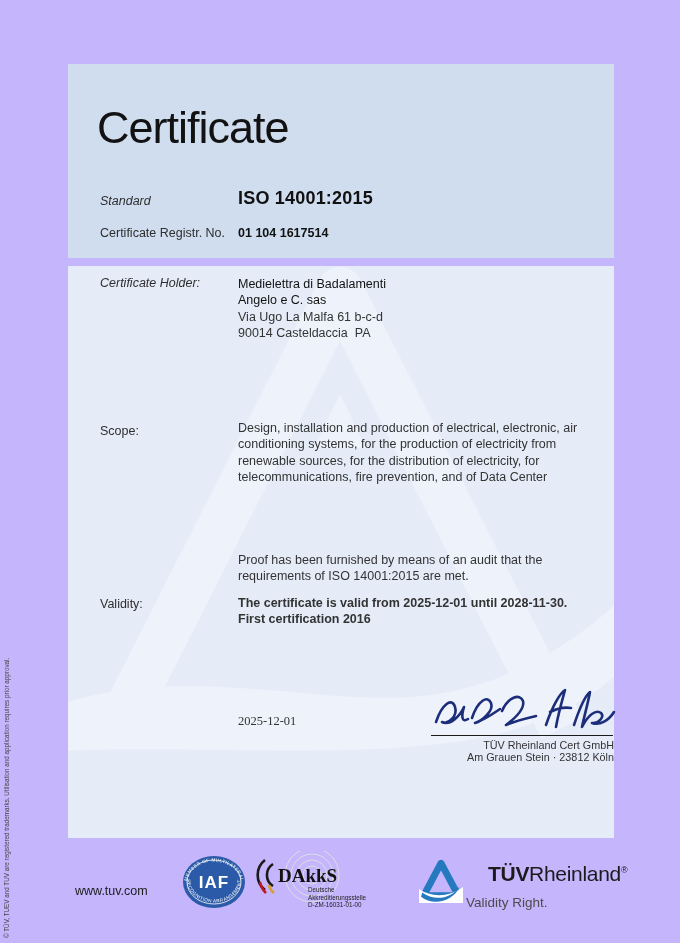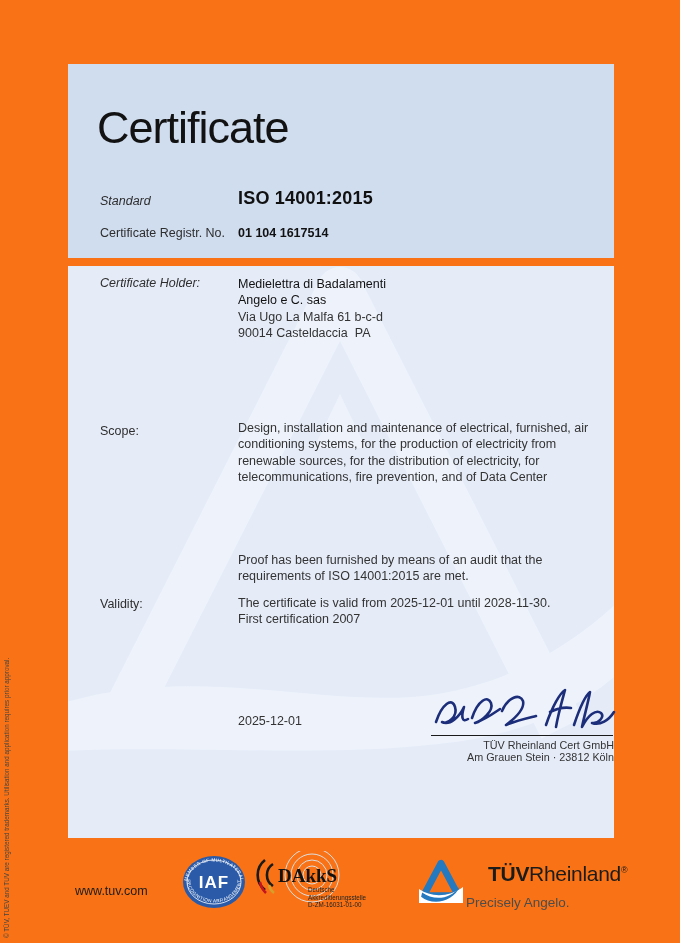--- a/index.html
+++ b/index.html
@@ -1,16 +1,16 @@
 <!DOCTYPE html>
 <html style="--panel_top_bg: #d0ddef; --panel_main_bg: #e5ecf8; --watermark: #eef3fb; --signature_ink: #1c2d7a; --tuv_blue: #2579bf; --iaf_blue: #2b5ba8; --dakks_red: #c41420; --dakks_gold: #d79f2b;"><head>
 <meta charset="utf-8">
 <style>
   html,body{margin:0;padding:0;background:#ffffff;}
-  .page{position:relative;width:680px;height:943px;background:#f97316;overflow:hidden;
+  .page{position:relative;width:680px;height:943px;background:#c4b5fd;overflow:hidden;
         font-family:"Liberation Sans", sans-serif;color:#222;}
   .abs{position:absolute;}
 
   .panel-top{left:68px;top:64px;width:546px;height:194px;background:var(--panel_top_bg,#d0ddef);}
   .panel-main{left:68px;top:266px;width:546px;height:572px;background:var(--panel_main_bg,#e5ecf8);overflow:hidden;}
   .panel-main svg{position:absolute;left:0;top:0;}
   .wm{fill:none;stroke:var(--watermark,#eef3fb);}
   .wm-fill{fill:var(--watermark,#eef3fb);stroke:none;}
 
   .title{left:97px;top:102px;font-size:45px;letter-spacing:-1px;color:#121212;}
@@ -65,38 +65,38 @@
   <div class="abs lbl" style="left:100px;top:276px;font-style:italic;">Certificate Holder:</div>
   <div class="abs block" style="left:238px;top:276px;">
     <div class="b">Medielettra di Badalamenti</div>
     <div class="b">Angelo e C. sas</div>
     <div>Via Ugo La Malfa 61 b-c-d</div>
     <div class="pre">90014 Casteldaccia  PA</div>
   </div>
 
   <div class="abs lbl" style="left:100px;top:424px;">Scope:</div>
   <div class="abs block" style="left:238px;top:420px;">
-    <div>Design, installation and maintenance of electrical, furnished, air</div>
+    <div>Design, installation and production of electrical, electronic, air</div>
     <div>conditioning systems, for the production of electricity from</div>
     <div>renewable sources, for the distribution of electricity, for</div>
     <div>telecommunications, fire prevention, and of Data Center</div>
   </div>
 
   <div class="abs block" style="left:238px;top:552px;">
     <div>Proof has been furnished by means of an audit that the</div>
     <div>requirements of ISO 14001:2015 are met.</div>
   </div>
 
   <div class="abs lbl" style="left:100px;top:597px;">Validity:</div>
-  <div class="abs block" style="left:238px;top:595px;">
+  <div class="abs block" style="left:238px;top:595px;font-weight:bold;">
     <div>The certificate is valid from 2025-12-01 until 2028-11-30.</div>
-    <div>First certification 2007</div>
+    <div>First certification 2016</div>
   </div>
 
-  <div class="abs" style="left:238px;top:714px;font-size:12.5px;color:#333;">2025-12-01</div>
+  <div class="abs" style="left:238px;top:714px;font-size:12.5px;color:#333;font-family:Liberation Serif, serif;">2025-12-01</div>
 
   <svg class="abs" style="left:428px;top:684px;" width="190" height="52" viewBox="0 0 190 52">
     <path class="sig-ink" d="M8 38 C14 20 24 13 27 23 C30 32 20 41 14 38 C22 42 32 32 36 23 C33 33 34 39 40 35"></path>
     <path class="sig-ink" d="M44 34 C50 16 60 11 63 19 C66 27 54 37 47 39 C58 35 66 29 72 25"></path>
     <path class="sig-ink" d="M74 27 C80 13 92 9 95 17 C97 25 86 35 78 41 C90 36 100 34 108 32"></path>
     <path class="sig-ink" d="M118 41 C124 23 132 9 137 6 C134 17 130 31 128 43 M122 28 C130 24 137 23 143 24"></path>
     <path class="sig-ink" d="M146 41 C152 23 158 11 162 8 C160 19 156 33 154 43 C160 31 168 25 173 29 C177 33 170 40 164 39 C172 42 181 36 186 28"></path>
   </svg>
   <div class="abs sig-line"></div>
   <div class="abs sig-text" style="top:739px;">TÜV Rheinland Cert GmbH</div>
@@ -138,15 +138,15 @@
   </svg>
 
   <svg class="abs" style="left:419px;top:859px;" width="44" height="44" viewBox="0 0 42 42">
     <path class="tuv-blue" d="M21 4 L4.5 35 L37.5 35 Z" fill="none" stroke-width="6.5" stroke-linejoin="round"></path>
     <path d="M-1 28 C11 37 29 37 43 26 L43 42 L-1 42 Z" fill="#ffffff"></path>
     <path class="tuv-blue-f" d="M3 32 C14 40 30 39 39 26 C33 41 13 45 2 36 Z"></path>
   </svg>
   <div class="abs tuv-brand">
     <span class="bold">TÜV</span><span>Rheinland</span><sup>®</sup>
   </div>
-  <div class="abs tagline">Precisely Angelo.</div>
+  <div class="abs tagline">Validity Right.</div>
 
 </div>
 
 </body></html>

